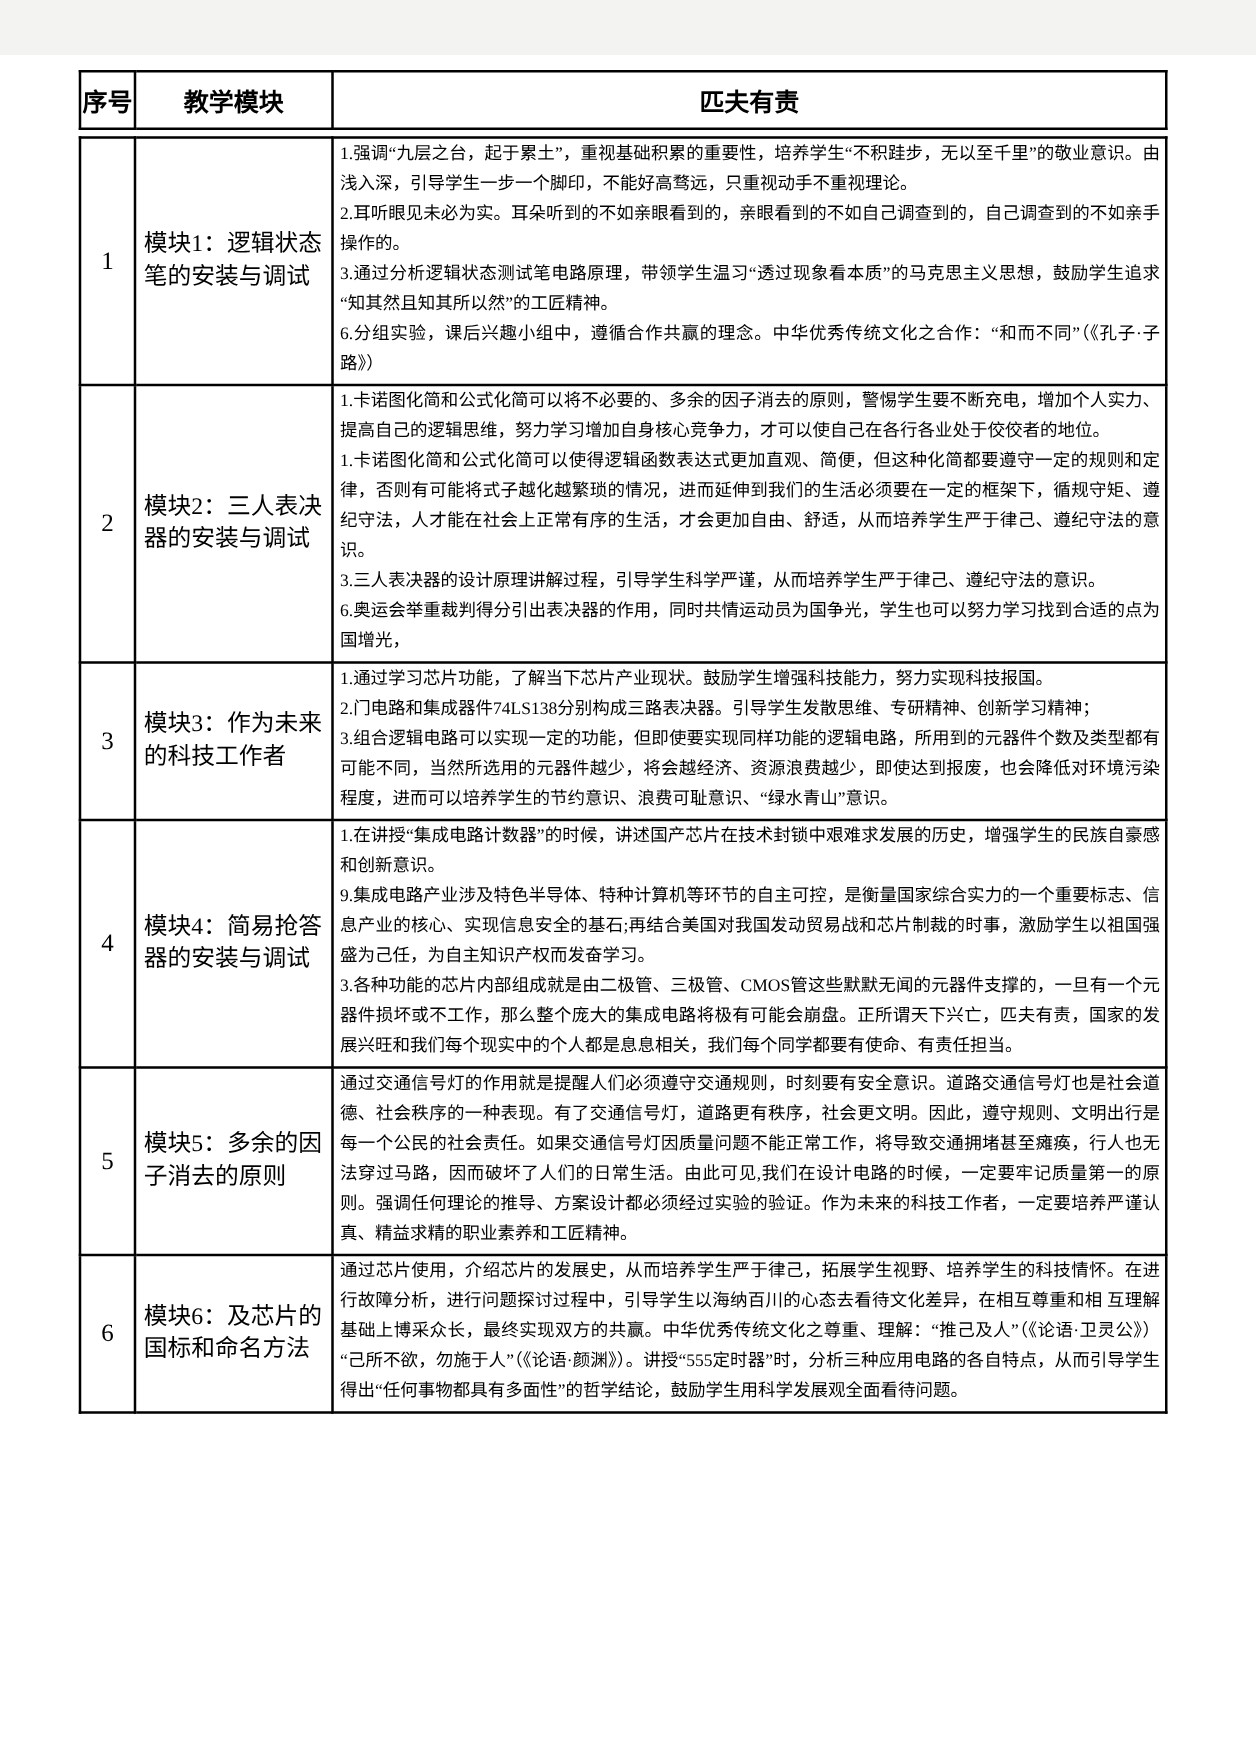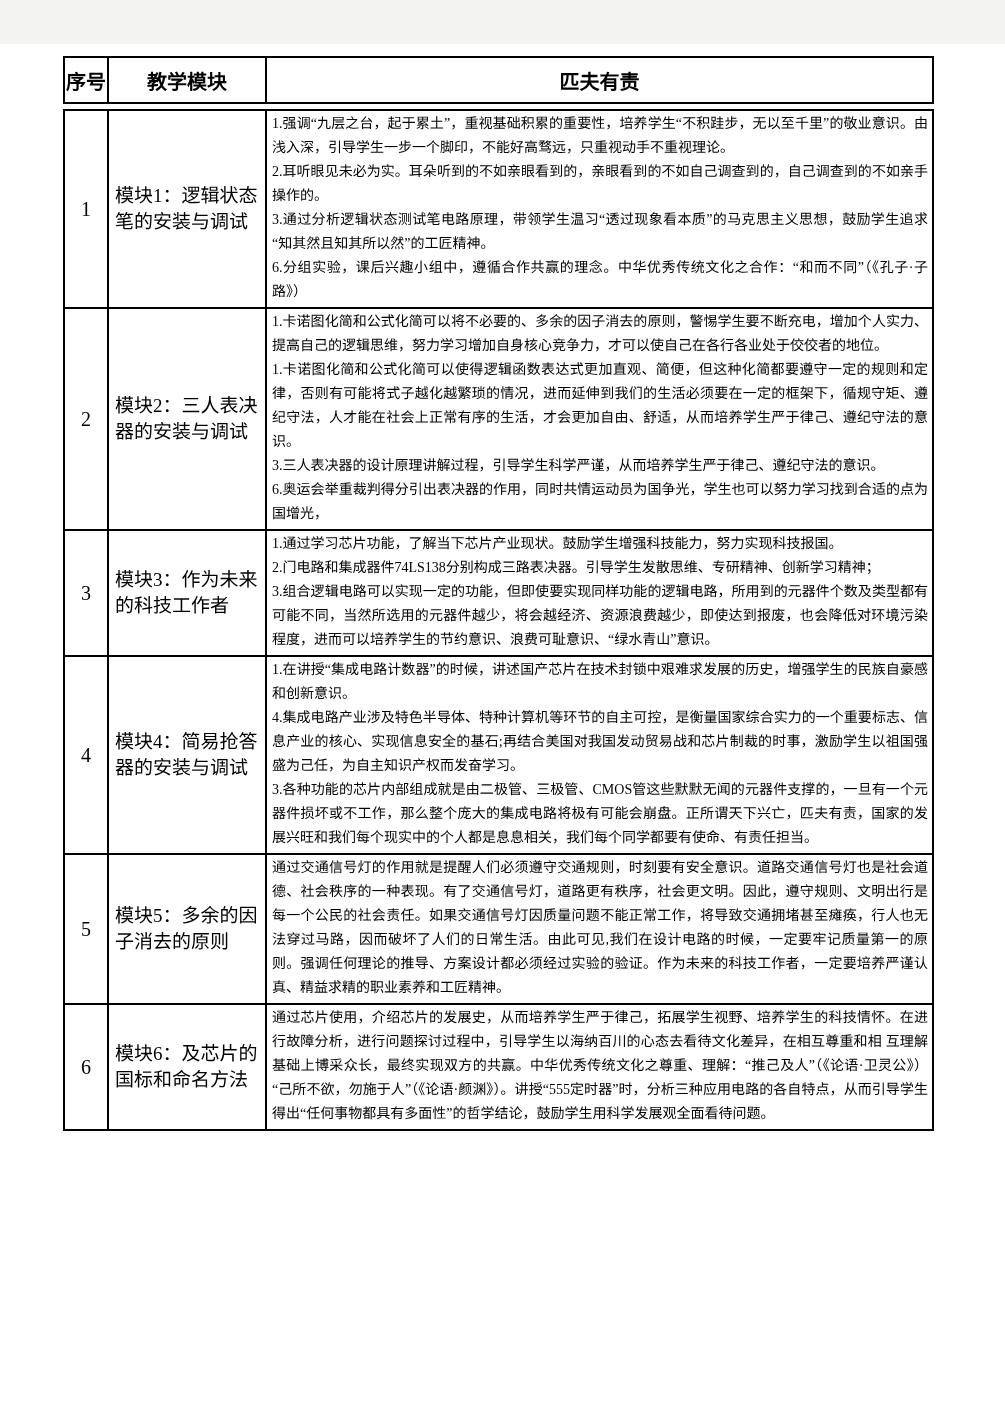--- a/index.html
+++ b/index.html
@@ -125,21 +125,21 @@
           <p class="item">2.门电路和集成器件74LS138分别构成三路表决器。引导学生发散思维、专研精神、创新学习精神；</p>
           <p class="item">3.组合逻辑电路可以实现一定的功能，但即使要实现同样功能的逻辑电路，所用到的元器件个数及类型都有可能不同，当然所选用的元器件越少，将会越经济、资源浪费越少，即使达到报废，也会降低对环境污染程度，进而可以培养学生的节约意识、浪费可耻意识、“绿水青山”意识。</p>
         </td>
       </tr>
 
       <tr>
         <td class="no-cell">4</td>
         <td class="mod-cell">模块4：简易抢答器的安装与调试</td>
         <td class="con-cell">
           <p class="item">1.在讲授“集成电路计数器”的时候，讲述国产芯片在技术封锁中艰难求发展的历史，增强学生的民族自豪感和创新意识。</p>
-          <p class="item">4.集成电路产业涉及特色半导体、特种计算机等环节的自主可控，是衡量国家综合实力的一个重要标志、信息产业的核心、实现信息安全的基石;再结合美国对我国发动贸易战和芯片制裁的时事，激励学生以祖国强盛为己任，为自主知识产权而发奋学习。</p>
+          <p class="item">9.集成电路产业涉及特色半导体、特种计算机等环节的自主可控，是衡量国家综合实力的一个重要标志、信息产业的核心、实现信息安全的基石;再结合美国对我国发动贸易战和芯片制裁的时事，激励学生以祖国强盛为己任，为自主知识产权而发奋学习。</p>
           <p class="item">3.各种功能的芯片内部组成就是由二极管、三极管、CMOS管这些默默无闻的元器件支撑的，一旦有一个元器件损坏或不工作，那么整个庞大的集成电路将极有可能会崩盘。正所谓天下兴亡，匹夫有责，国家的发展兴旺和我们每个现实中的个人都是息息相关，我们每个同学都要有使命、有责任担当。</p>
         </td>
       </tr>
 
       <tr>
         <td class="no-cell">5</td>
         <td class="mod-cell">模块5：多余的因子消去的原则</td>
         <td class="con-cell">
           <p class="item">通过交通信号灯的作用就是提醒人们必须遵守交通规则，时刻要有安全意识。道路交通信号灯也是社会道德、社会秩序的一种表现。有了交通信号灯，道路更有秩序，社会更文明。因此，遵守规则、文明出行是每一个公民的社会责任。如果交通信号灯因质量问题不能正常工作，将导致交通拥堵甚至瘫痪，行人也无法穿过马路，因而破坏了人们的日常生活。由此可见,我们在设计电路的时候，一定要牢记质量第一的原则。强调任何理论的推导、方案设计都必须经过实验的验证。作为未来的科技工作者，一定要培养严谨认真、精益求精的职业素养和工匠精神。</p>
         </td>

